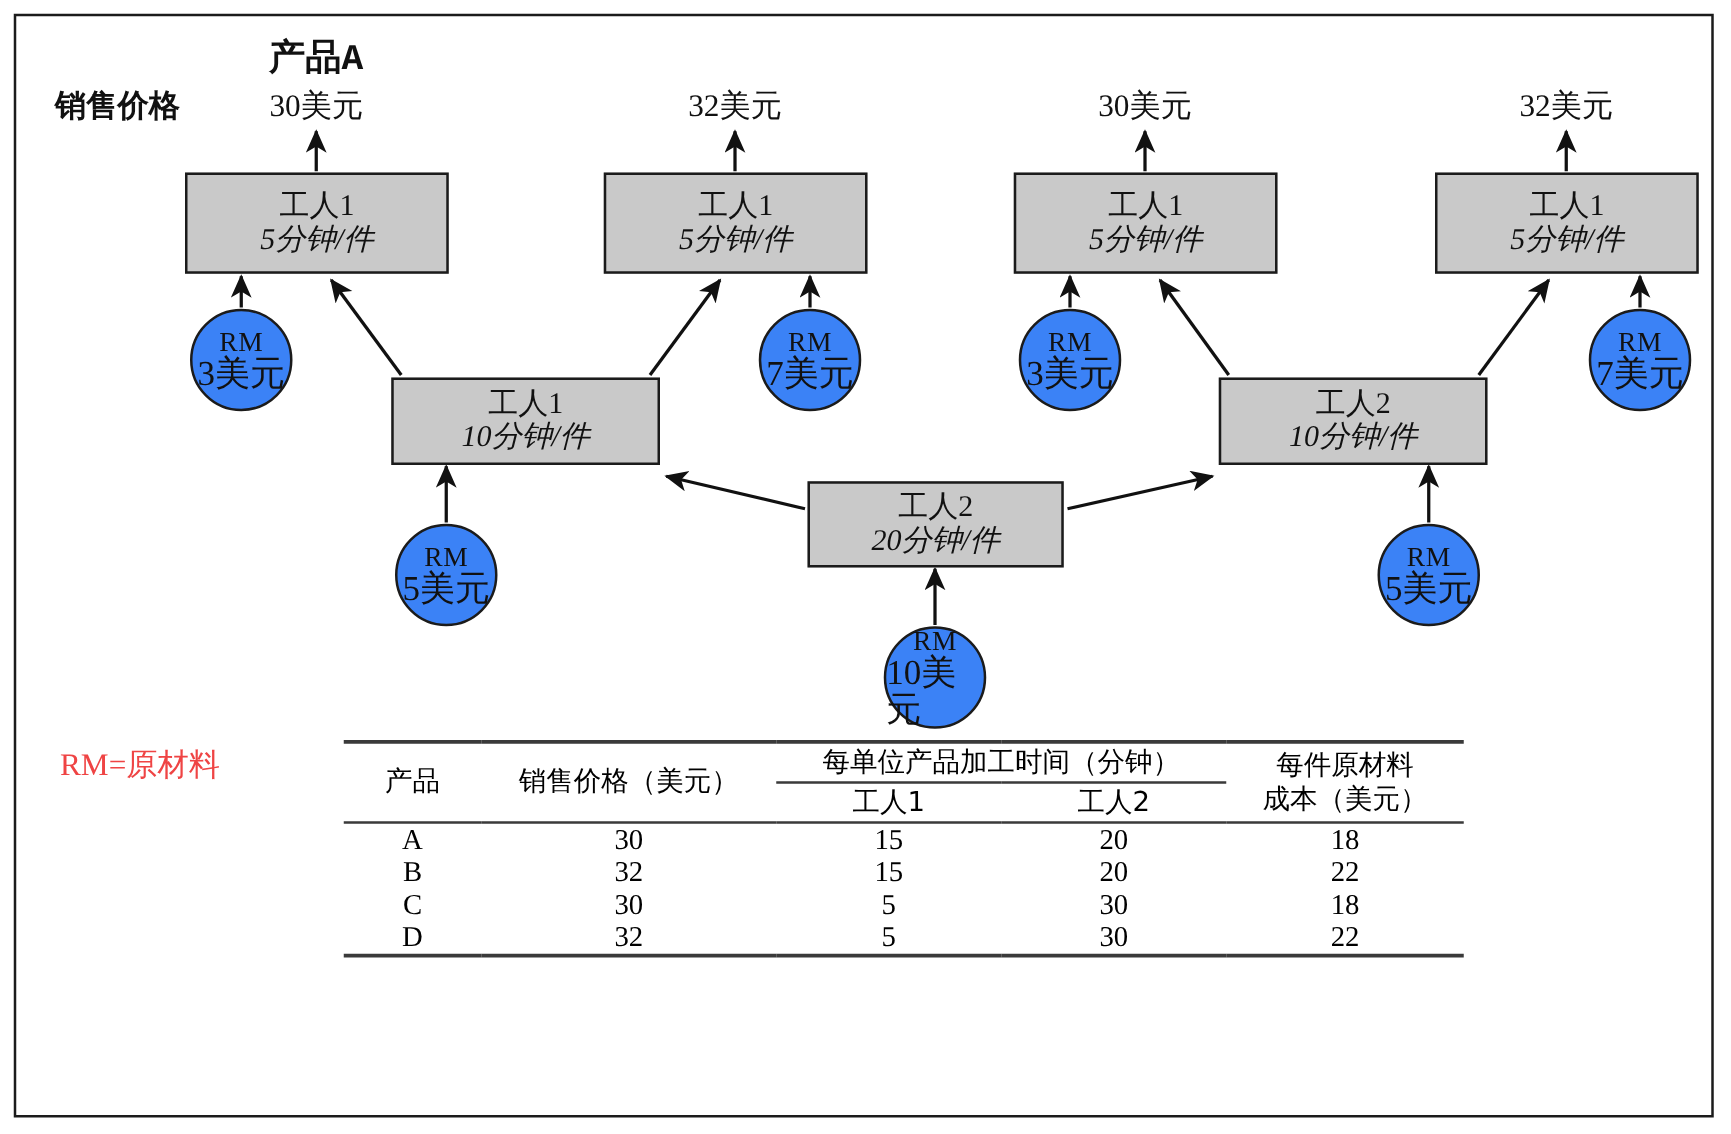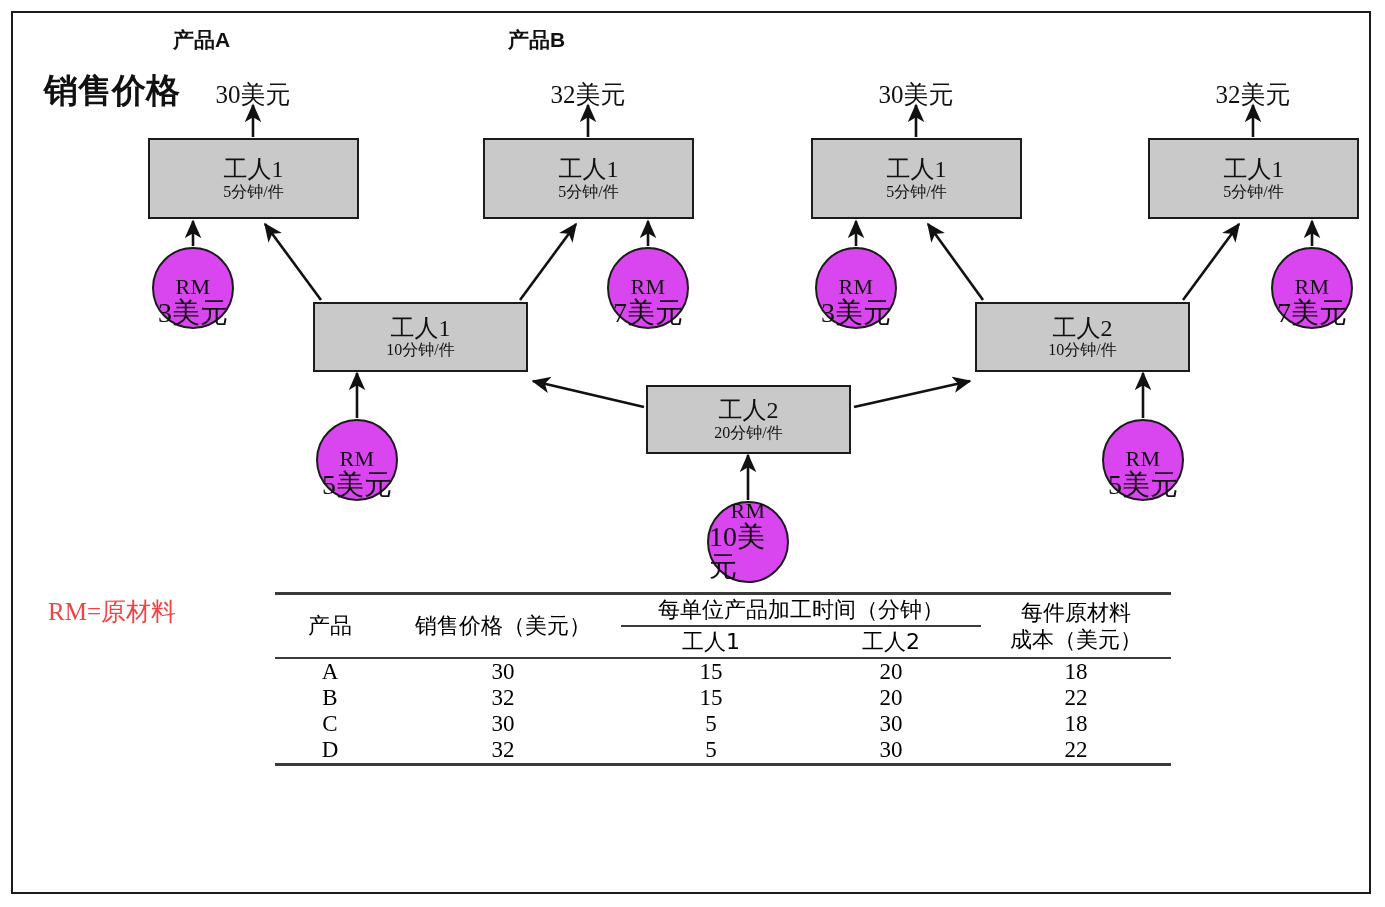--- a/index.html
+++ b/index.html
@@ -26,47 +26,47 @@
     position:absolute;
     background:#c9c9c9;
     border:2px solid #1b1b1b;
     box-sizing:border-box;
     display:flex;flex-direction:column;
     align-items:center;justify-content:center;
     line-height:1.12;
     color:#111;
   }
   .node .l1{font-size:24px;}
-  .node .l2{font-size:16px;}
+  .node .l2{font-size:24px;font-style:italic;}
   .rm{
     position:absolute;
-    background:#d946ef;
+    background:#3b82f6;
     border:2px solid #1b1b1b;
     border-radius:50%;
     box-sizing:border-box;
     display:flex;flex-direction:column;
-    align-items:center;justify-content:flex-end;
+    align-items:center;justify-content:center;
     line-height:1.05;
     color:#111;
   }
   .rm .r1{font-size:22px;letter-spacing:.5px;}
   .rm .r2{font-size:28px;}
   .ptitle{
-    position:absolute;text-align:left;
-    font-family:Liberation Sans, sans-serif;
-    font-weight:bold;font-size:21px;color:#111;
+    position:absolute;text-align:center;
+    font-family:Liberation Mono, monospace;
+    font-weight:bold;font-size:29px;color:#111;
   }
   .pprice{
     position:absolute;text-align:center;
-    font-size:25px;color:#111;margin-top:10px;
+    font-size:25px;color:#111;
   }
   .leftlabel{
     position:absolute;
     font-family:"DejaVu Sans","Liberation Sans",sans-serif;
-    font-weight:bold;font-size:34px;color:#111;
+    font-weight:bold;font-size:25px;color:#111;
   }
   .rmlegend{
     position:absolute;font-size:25px;color:#ef4444;
   }
   
   #tablewrap{
     position:absolute;left:275px;top:592px;width:896px;
     color:#000000;
   }
   #tbl{border-collapse:collapse;width:896px;}
@@ -147,21 +147,20 @@
     </g>
   </svg>
 
   <div class="leftlabel" style="left:44px;top:68px;">销售价格</div>
 
   <div class="rmlegend" style="left:48px;top:595px;">RM=原材料</div>
 
   <div class="ptitle" style="left:173px;top:26px;width:160px;">产品A</div>
   <div class="pprice" style="left:173px;top:68px;width:160px;">30美元</div>
 
-  <div class="ptitle" style="left:508px;top:26px;width:160px;">产品B</div>
   <div class="pprice" style="left:508px;top:68px;width:160px;">32美元</div>
 
   <div class="pprice" style="left:836px;top:68px;width:160px;">30美元</div>
 
   <div class="pprice" style="left:1173px;top:68px;width:160px;">32美元</div>
 
   <div class="node" style="left:148px;top:138px;width:211px;height:81px;">
     <span class="l1">工人1</span>
     <span class="l2">5分钟/件</span>
   </div>

